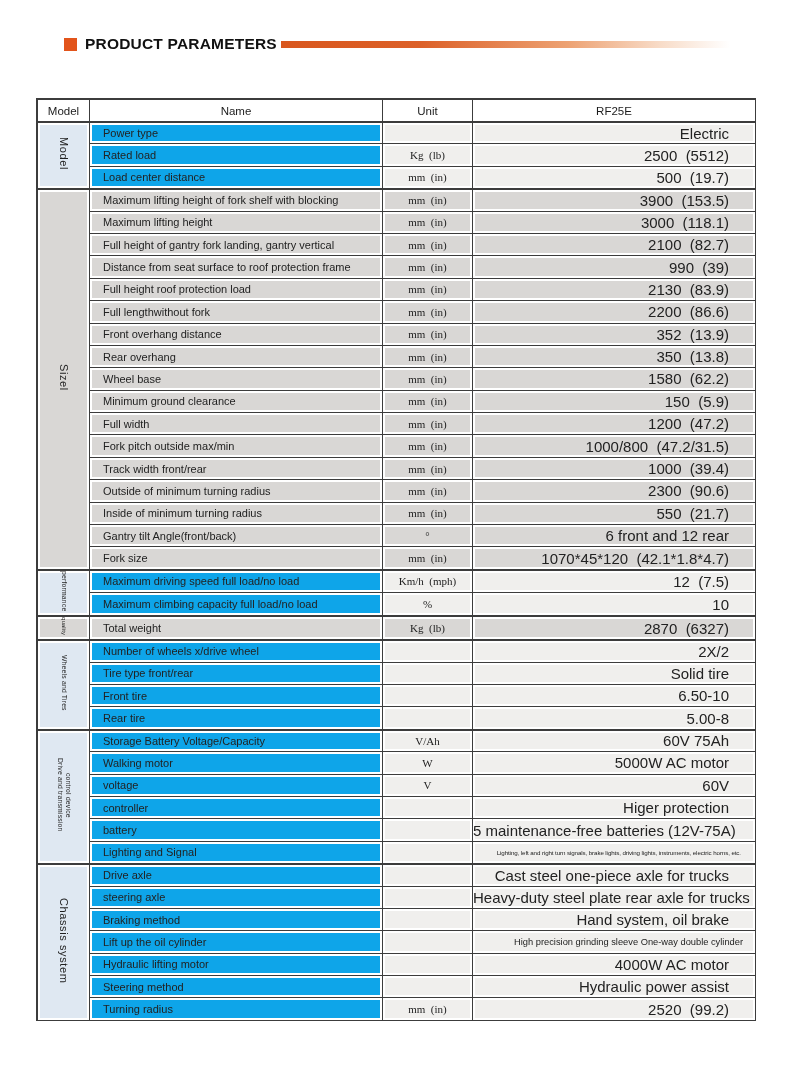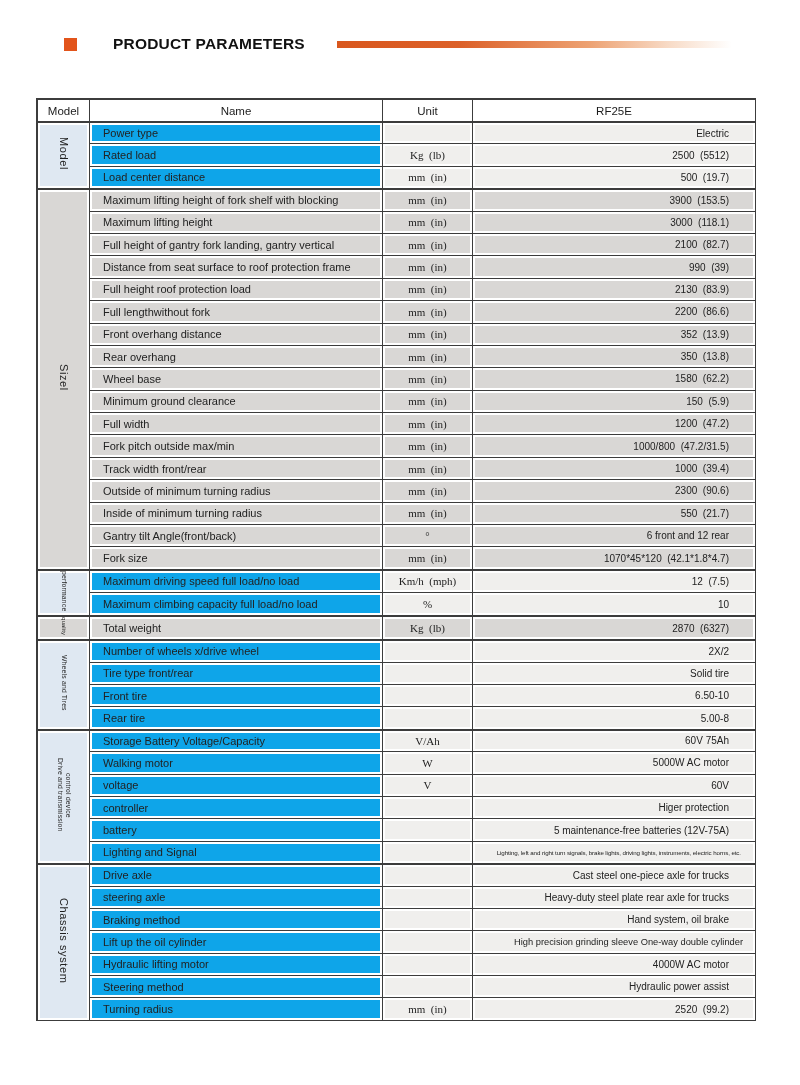--- a/index.html
+++ b/index.html
@@ -4,21 +4,21 @@
 <style>
   html,body { margin:0; padding:0; background:#ffffff; }
   body {
     width:800px; height:1085px;
     font-family:"Liberation Sans","DejaVu Sans",sans-serif;
     color:#222; overflow:hidden;
   }
   
   .title-row {
     display:flex; align-items:center;
-    margin:35px 56px 0 64px; height:18px;gap:28px;
+    margin:35px 56px 0 64px; height:18px;
   }
   .title-bullet {
     width:13px; height:13px; background:#e2541b; flex:0 0 auto;
   }
   .title-text {
     font-size:15.5px; font-weight:700; color:#111;
     letter-spacing:0.2px; margin-left:8px; white-space:nowrap;
   }
   .title-line {
     flex:1 1 auto; height:7px; margin-left:4px;
@@ -39,21 +39,21 @@
     overflow:hidden;
   }
   thead th {
     height:21px; background:#ffffff; font-weight:400;
     font-size:11.5px; text-align:center; color:#1c1c1c;
   }
   tbody tr { height:22.4px; }
   tbody tr.group-first td { border-top:1px solid #3c3c3c; }
   td.cell-name  { text-align:left;  padding-left:13px; font-size:11px; white-space:pre; }
   td.cell-unit  { text-align:center; font-size:11px; white-space:pre;font-family:Liberation Serif, serif; }
-  td.cell-value { text-align:right; padding-right:26px; font-size:10px; white-space:pre; }
+  td.cell-value { text-align:right; padding-right:26px; font-size:15px; white-space:pre; }
   td.cell-value.v-small { font-size:9.3px; padding-right:12px; }
   td.cell-value.v-tiny  { font-size:6.2px; padding-right:14px; letter-spacing:-0.1px; }
   tr.shade-light td.cell-name  { background:#0ea5e9; }
   tr.shade-light td.cell-unit,
   tr.shade-light td.cell-value { background:#f0efed; }
   tr.shade-gray td.cell-name,
   tr.shade-gray td.cell-unit,
   tr.shade-gray td.cell-value  { background:#d9d7d5; }
   td.cell-group { text-align:center; }
   tr.shade-light td.cell-group { background:#dfe8f2; }

